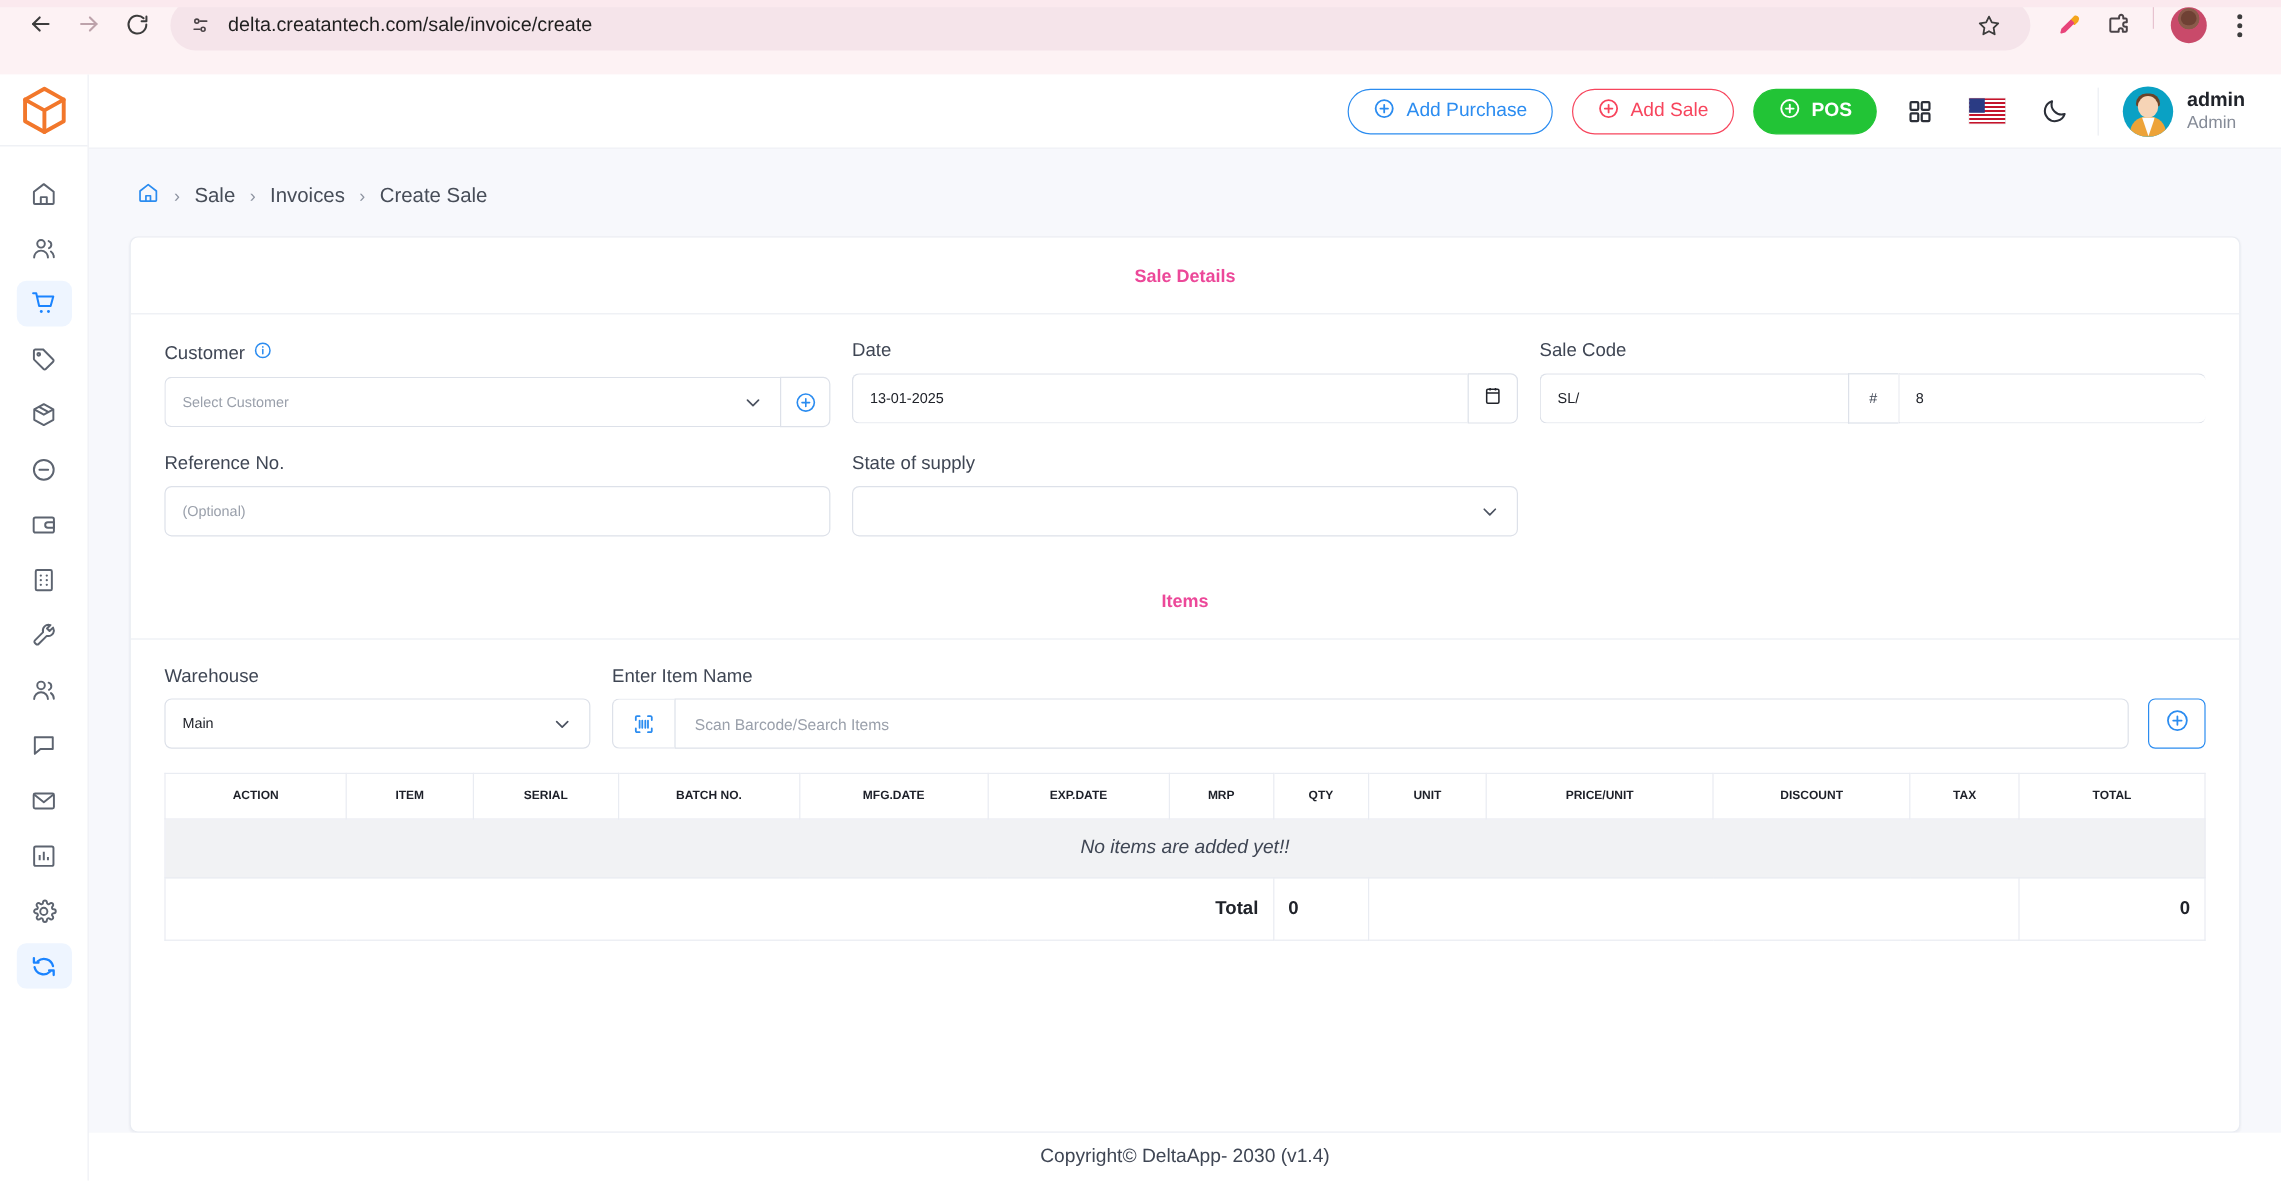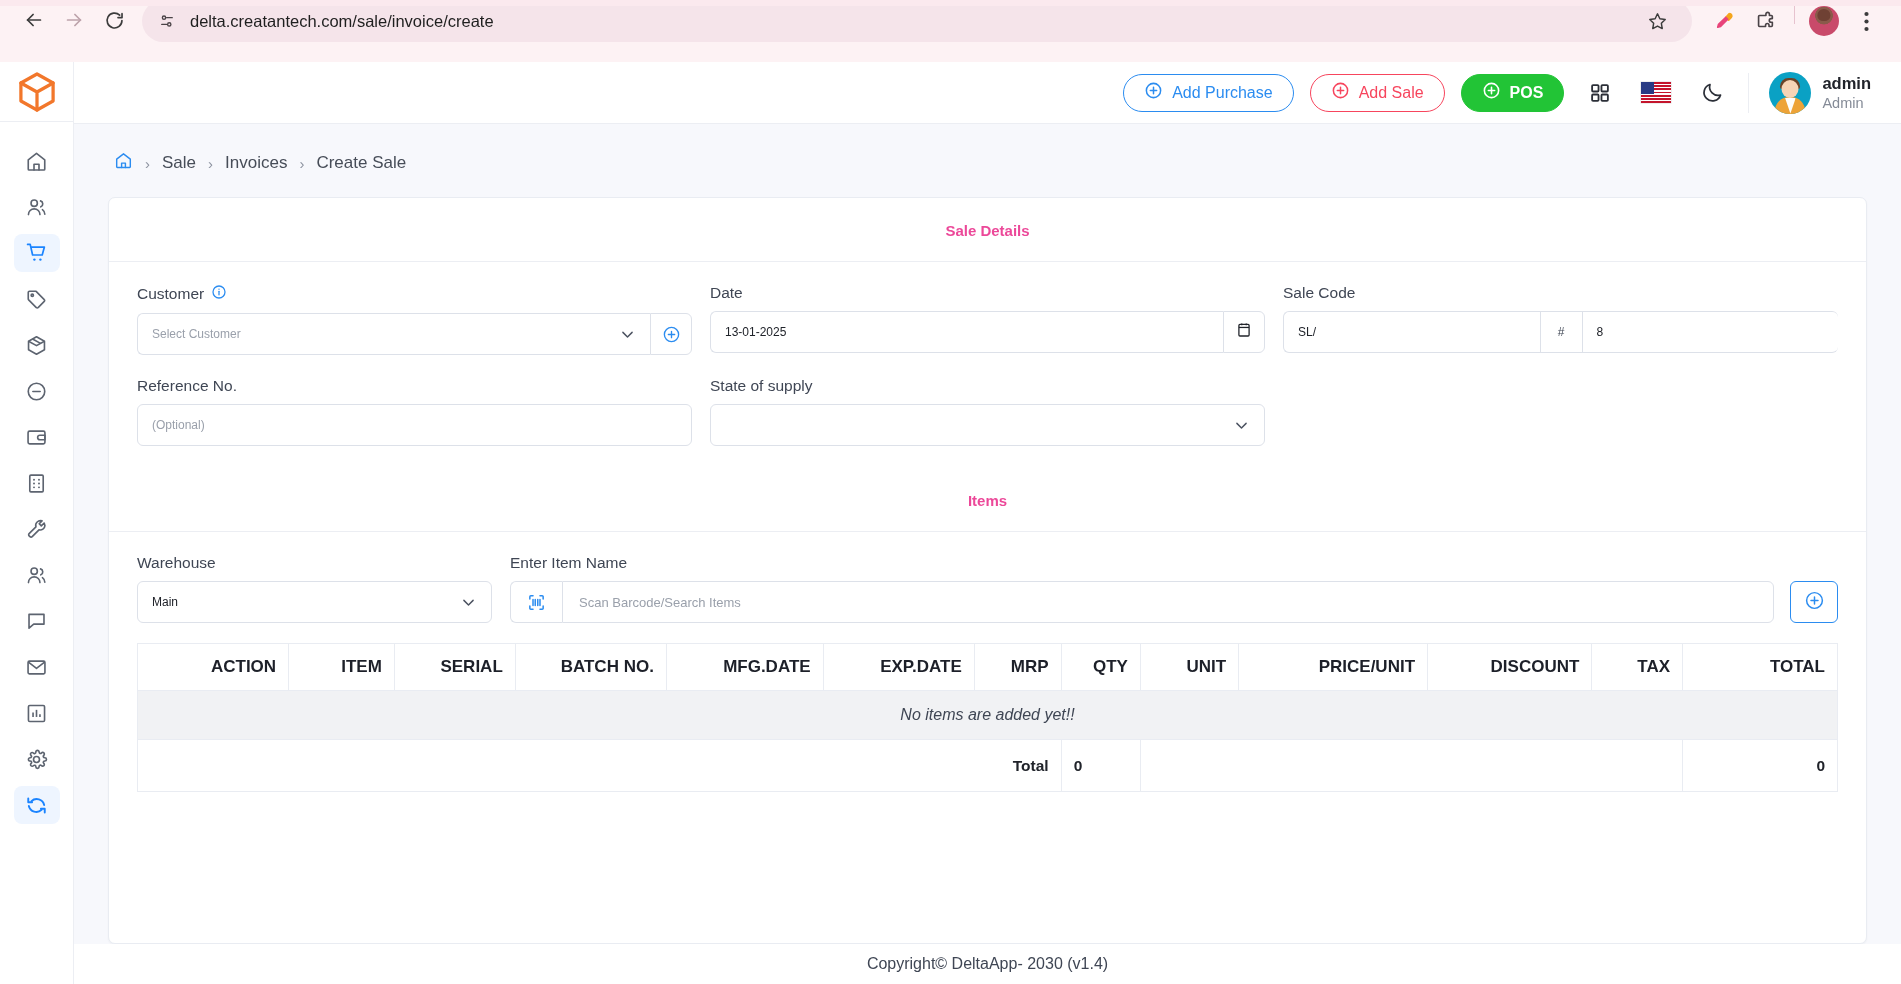--- a/index.html
+++ b/index.html
@@ -250,22 +250,22 @@
   .add-item-btn {
     width: 48px; height: 42px; flex:none;
     border: 1px solid #2b8cf0; border-radius: 6px;
     background:#fff; display:flex; align-items:center; justify-content:center;
     margin-left: 16px; color:#2b8cf0;
   }
 
   
   table { width: 100%; border-collapse: collapse; table-layout: fixed; }
   th {
-    font-size: 17px; font-weight: 700; color: #1d2029;
-    text-align: right;
+    font-size: 10px; font-weight: 700; color: #1d2029;
+    text-align: center;
     padding: 13px 12px;
     border: 1px solid #e9ecf2;
     background: #ffffff;
     white-space: nowrap;
   }
   td {
     font-size: 15.5px; color: #20232a;
     padding: 13px 12px;
     border: 1px solid #e9ecf2;
   }

